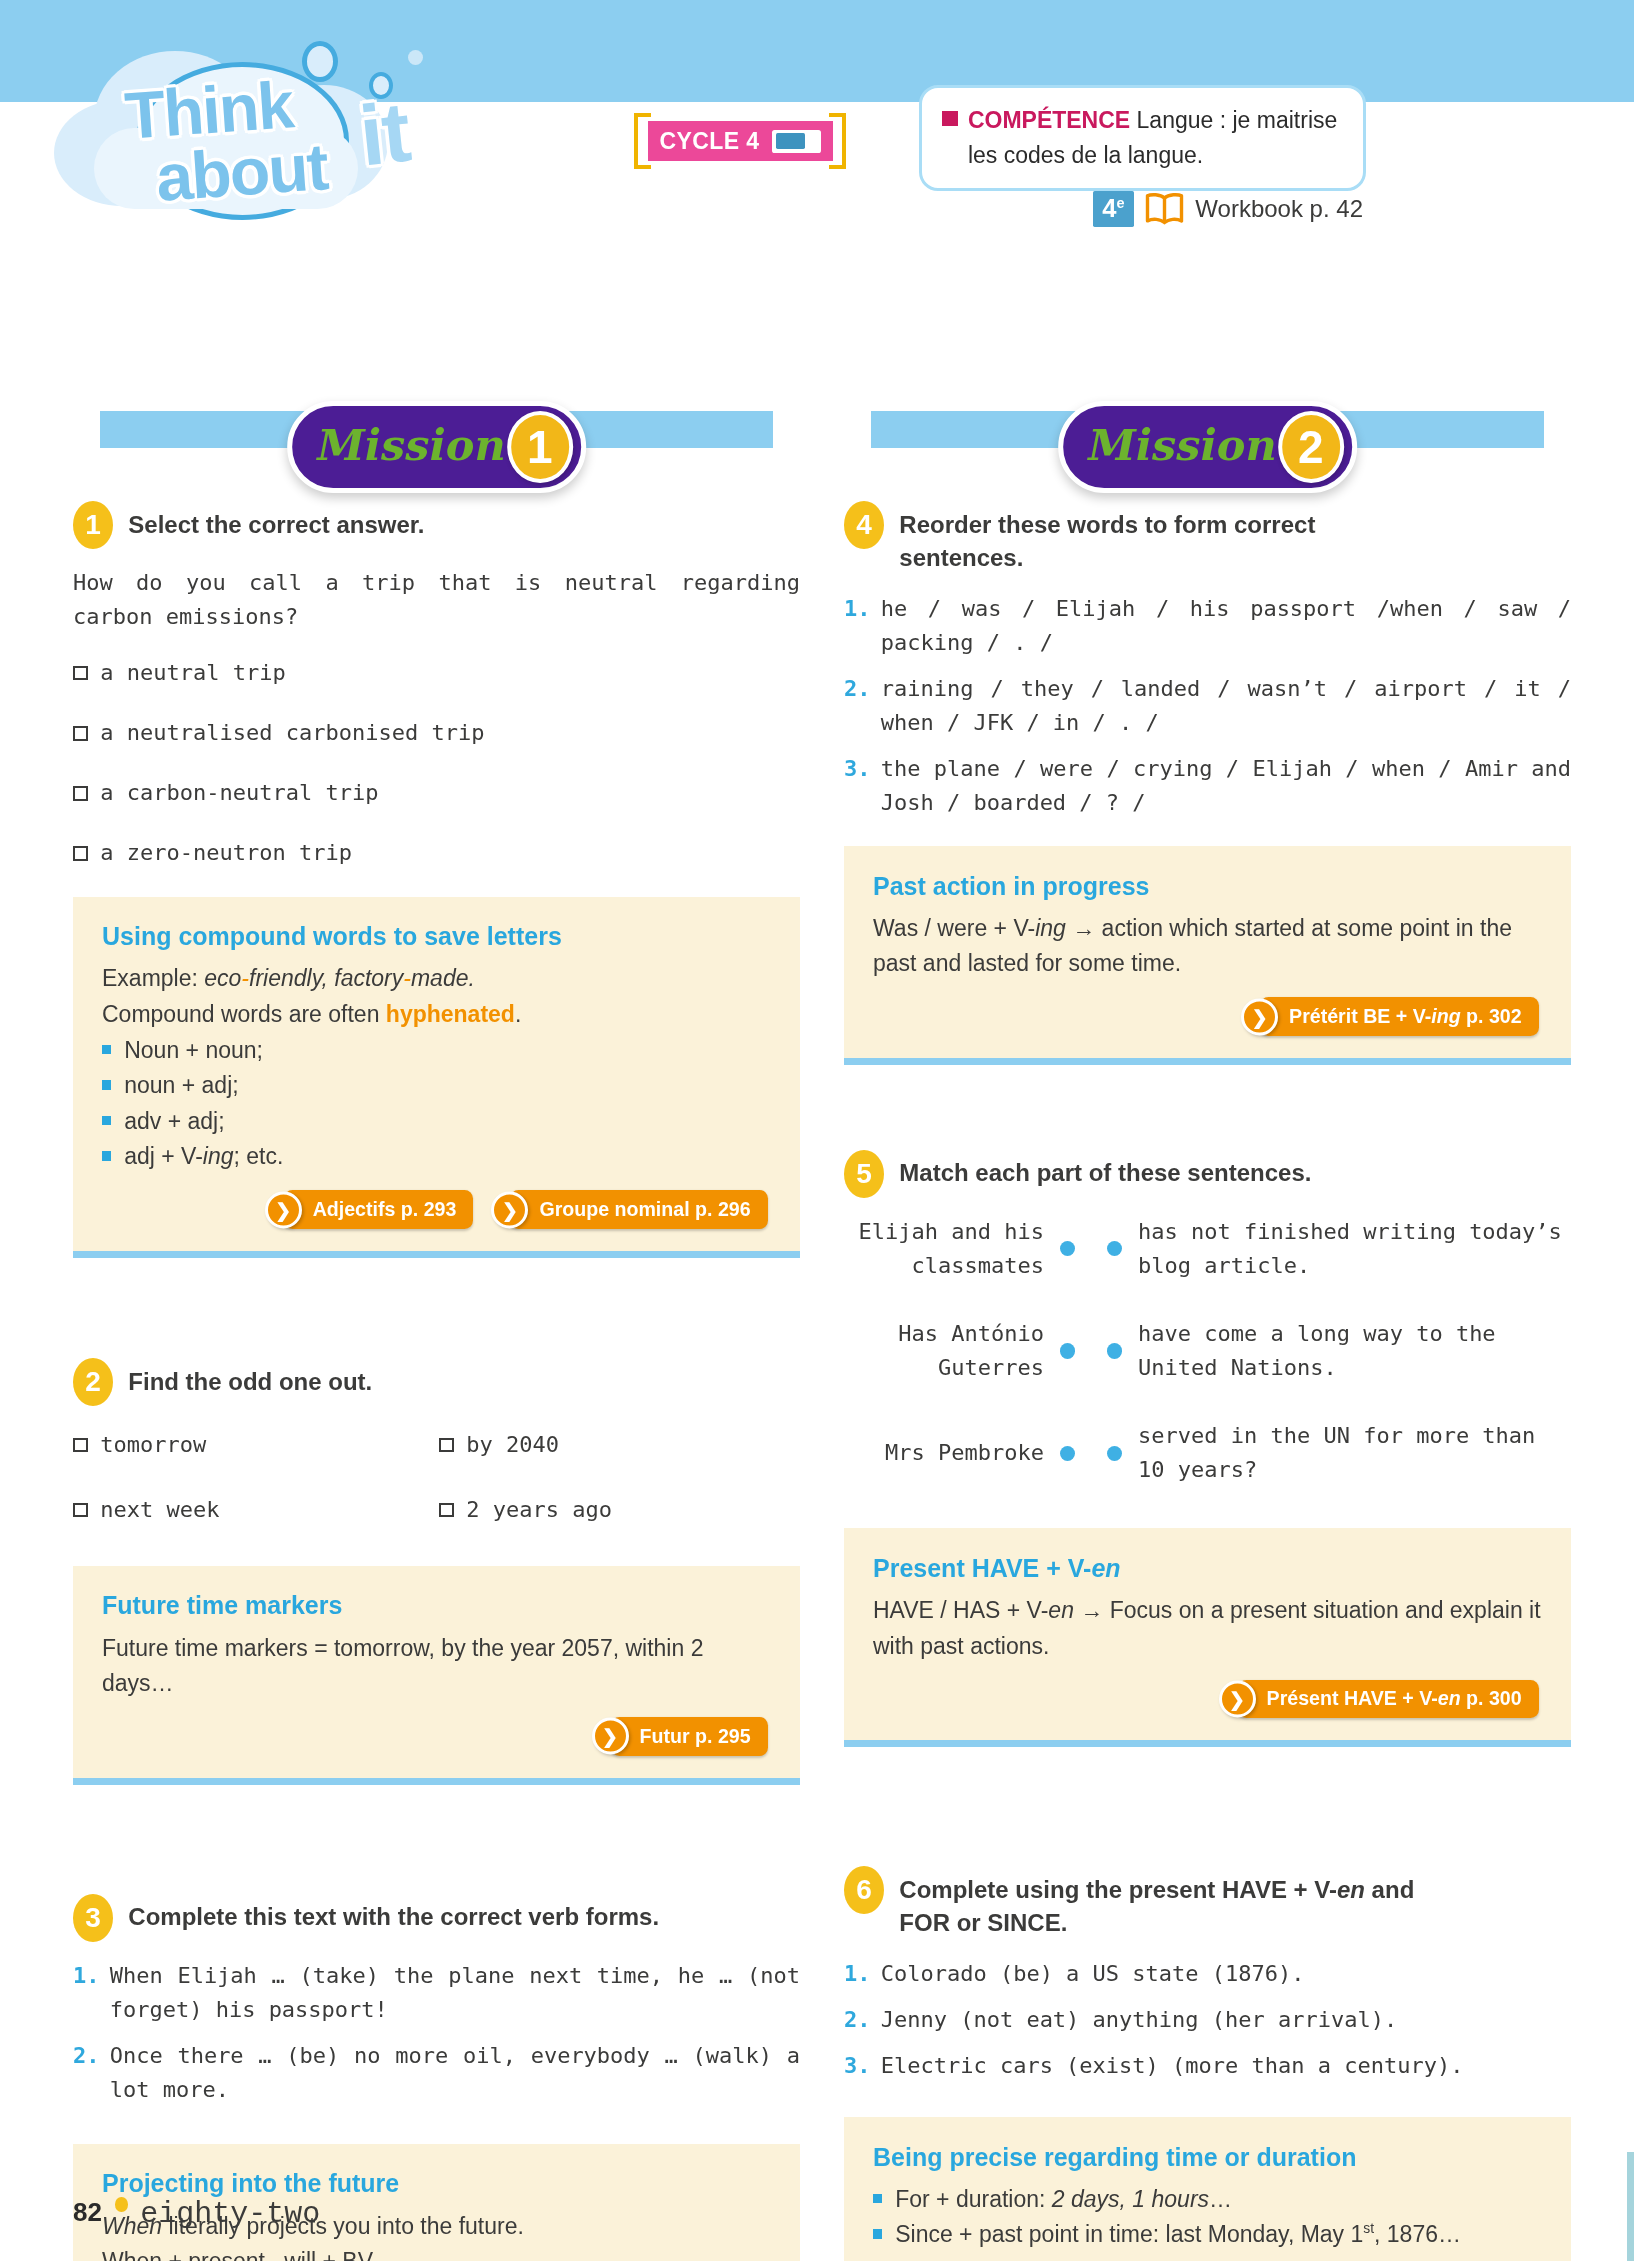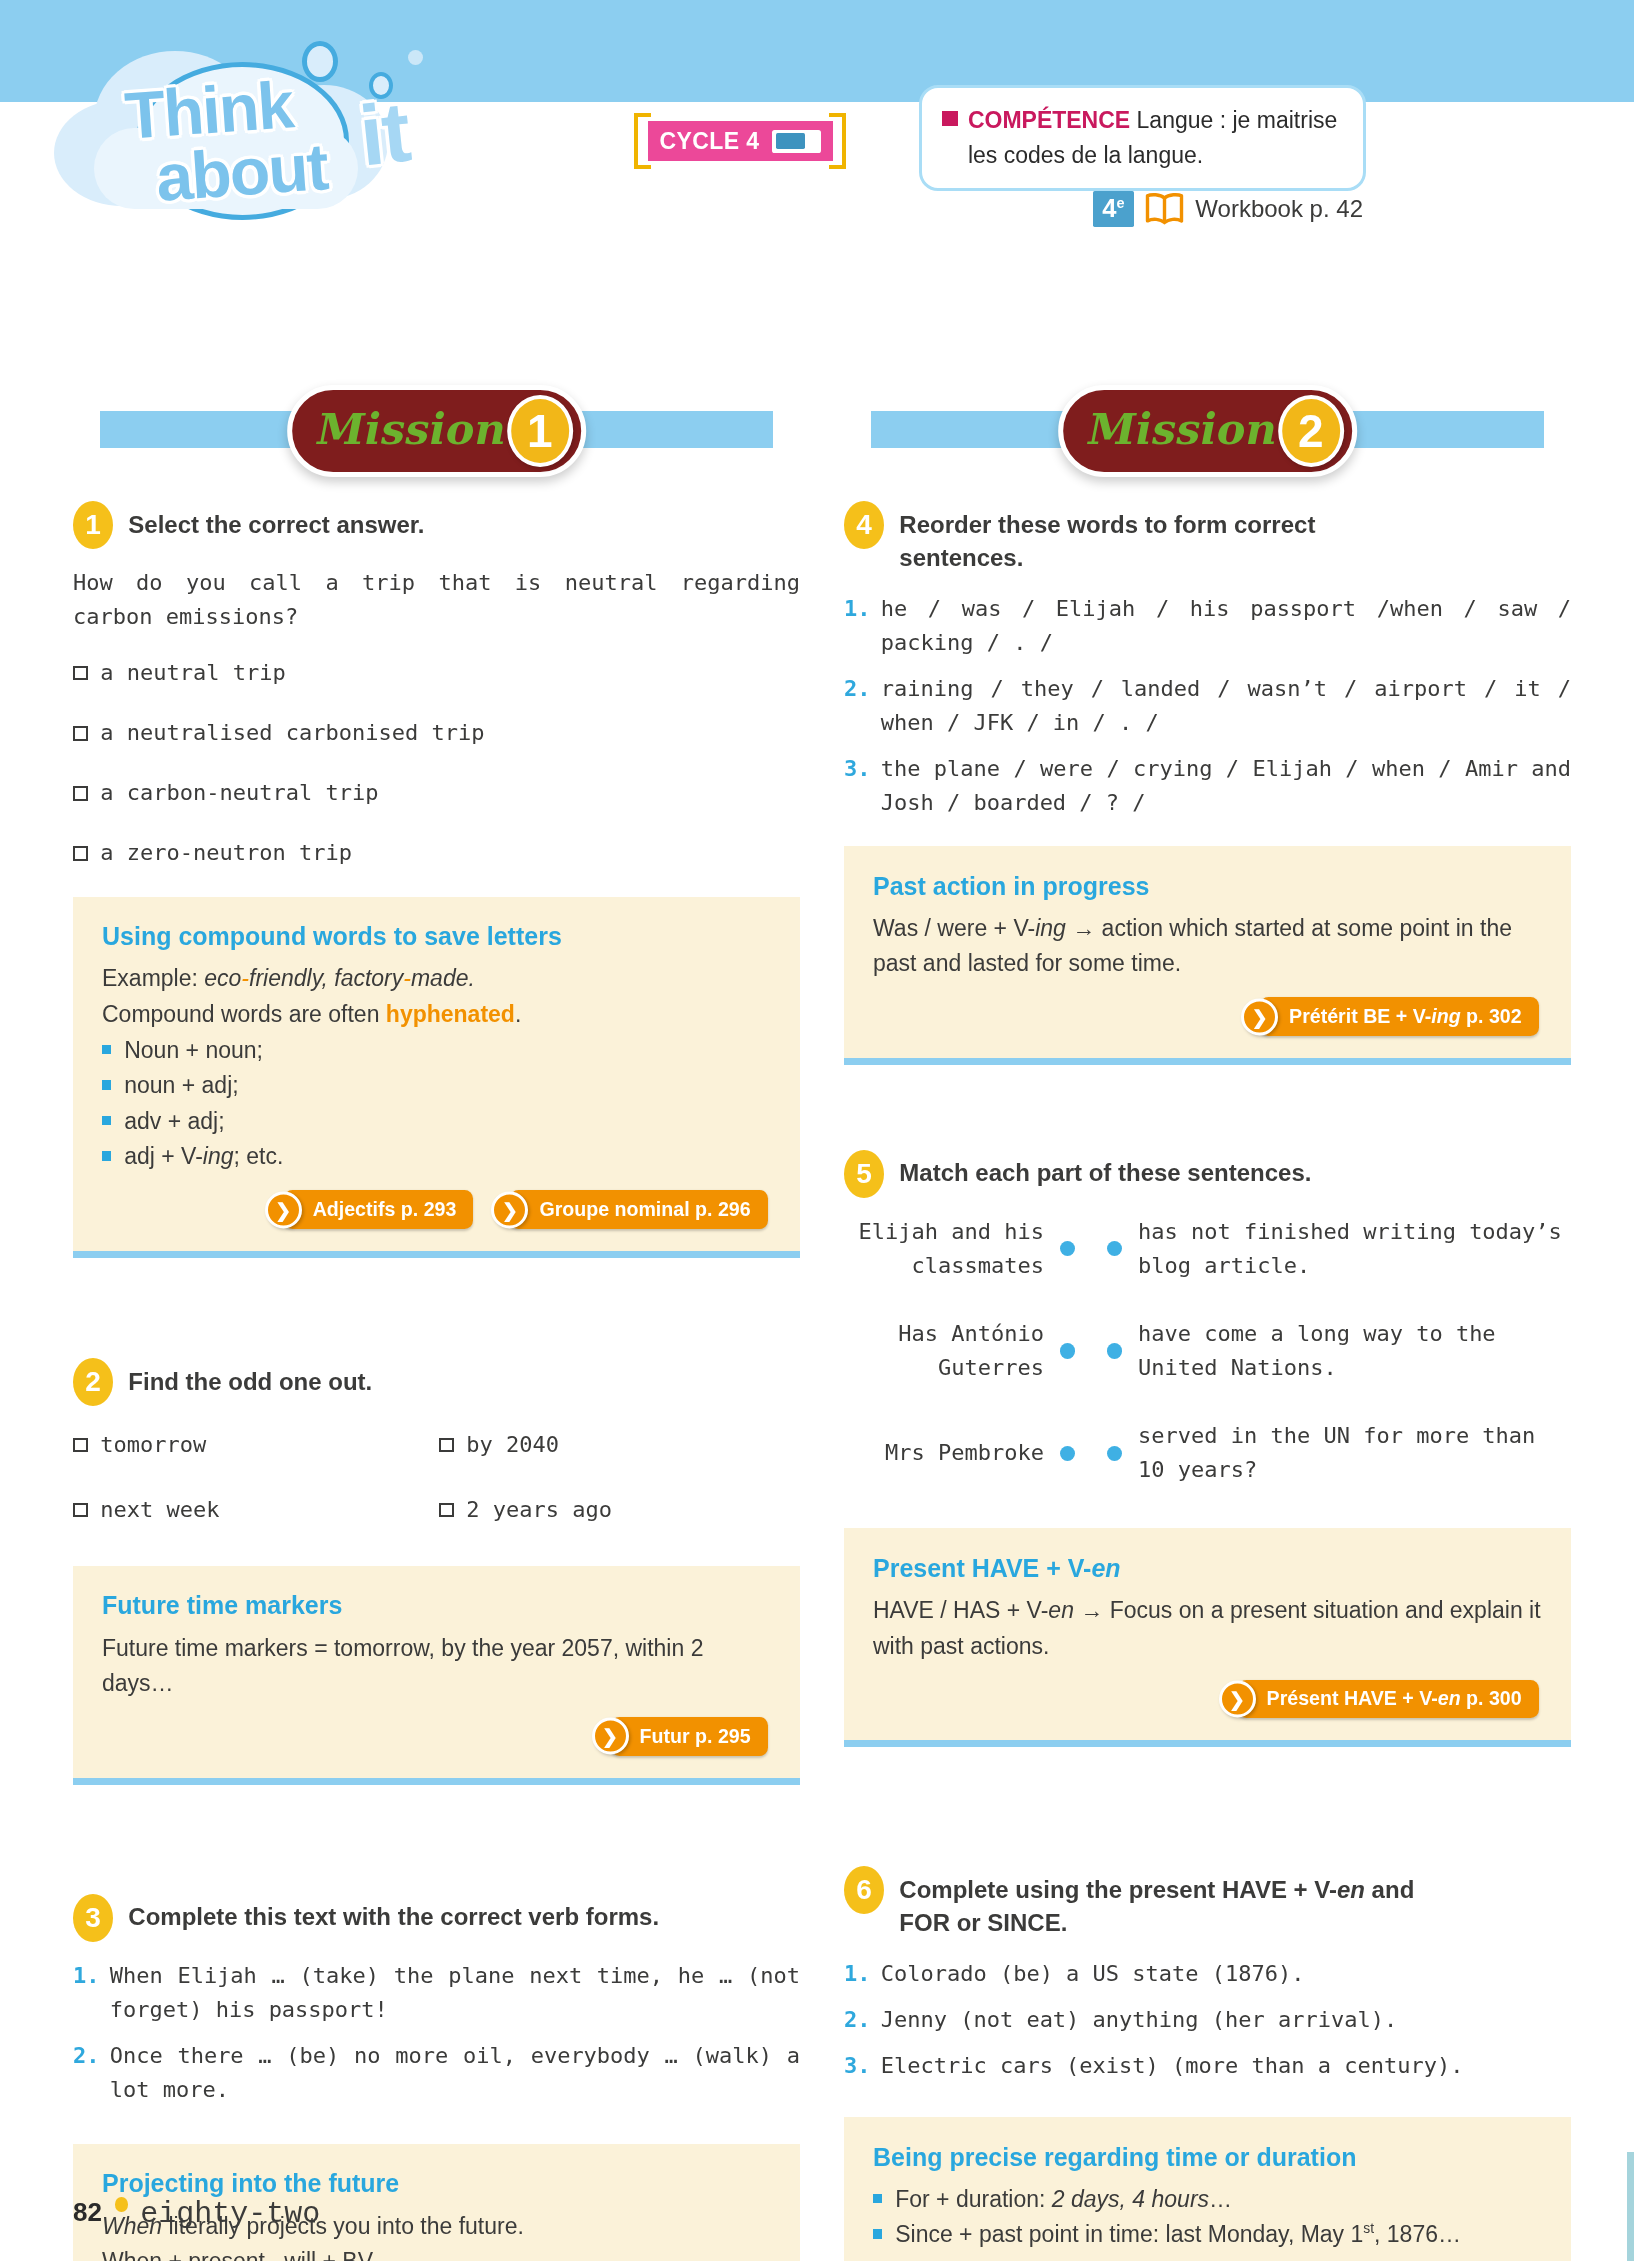--- a/index.html
+++ b/index.html
@@ -49,22 +49,22 @@
   .lvl{background:var(--lvlblue);color:#fff;font-weight:700;font-size:25.5px;padding:3.4px 9.4px;border-radius:1.7px;}
   .lvl sup{font-size:14.5px;}
   .wb-label{font-size:24px;color:var(--txt);}
 
   
   .cols{position:absolute;top:385px;left:73px;width:1498px;display:flex;gap:44px;}
   .col{flex:1 1 0;min-width:0;}
 
   .mission-row{position:relative;height:92px;margin-bottom:22px;}
   .mission-bar{position:absolute;left:27px;right:27px;top:25.5px;height:37px;background:var(--band);}
-  .mission-pill{position:absolute;left:50%;top:0;transform:translateX(-50%);display:flex;align-items:center;gap:1px;
-    background:#7f1d1d;border:5.1px solid #fff;border-radius:51px;padding:5.1px 8.5px 5.1px 25.5px;
+  .mission-pill{position:absolute;left:50%;top:16px;transform:translateX(-50%);display:flex;align-items:center;gap:1px;
+    background:#4c1d95;border:5.1px solid #fff;border-radius:51px;padding:5.1px 8.5px 5.1px 25.5px;
     box-shadow:0 5.1px 10.2px rgba(0,0,0,0.2);}
   .mission-word{font-family:"DejaVu Serif",serif;font-style:italic;font-weight:700;font-size:43px;color:var(--green);
     padding-bottom:5.1px;}
   .mission-num{width:66px;height:72px;border-radius:50%;background:#F2B718;border:4.3px solid #fff;color:#fff;
     font-size:46px;font-weight:800;display:flex;align-items:center;justify-content:center;
     box-shadow:1.7px 2.6px 5.1px rgba(0,0,0,0.18);}
 
   .ex-head{display:flex;gap:15.3px;align-items:flex-start;margin:24px 0 17px;}
   .ex-num{flex:0 0 auto;width:40px;height:48px;border-radius:50%;background:var(--yellow);color:#fff;
     font-weight:800;font-size:28px;display:flex;align-items:center;justify-content:center;}
@@ -350,21 +350,21 @@
       <div class="nitem hand">
         <span class="nnum">3.</span>
         <span class="ntext">Electric cars (exist) (more than a century).</span>
       </div>
 
       <div class="tipbox" style="margin-top:34px;">
         <div class="tip-title">Being precise regarding time or duration</div>
         <div class="tip-body">
           <div class="bline">
               <span class="bsq"></span>
-              <span><span>For + duration: </span><i>2 days, 4 hours</i><span>…</span></span>
+              <span><span>For + duration: </span><i>2 days, 1 hours</i><span>…</span></span>
             </div>
           <div class="bline">
               <span class="bsq"></span>
               <span><span>Since + past point in time: last Monday, May 1</span><sup>st</sup><span>, 1876…</span></span>
             </div>
         </div>
         <div class="btn-row">
           <button class="refbtn"><span class="chev">❯</span><span><span>Présent HAVE + V-</span><i>en</i><span> p. 300</span></span></button>
         </div>
       </div>

